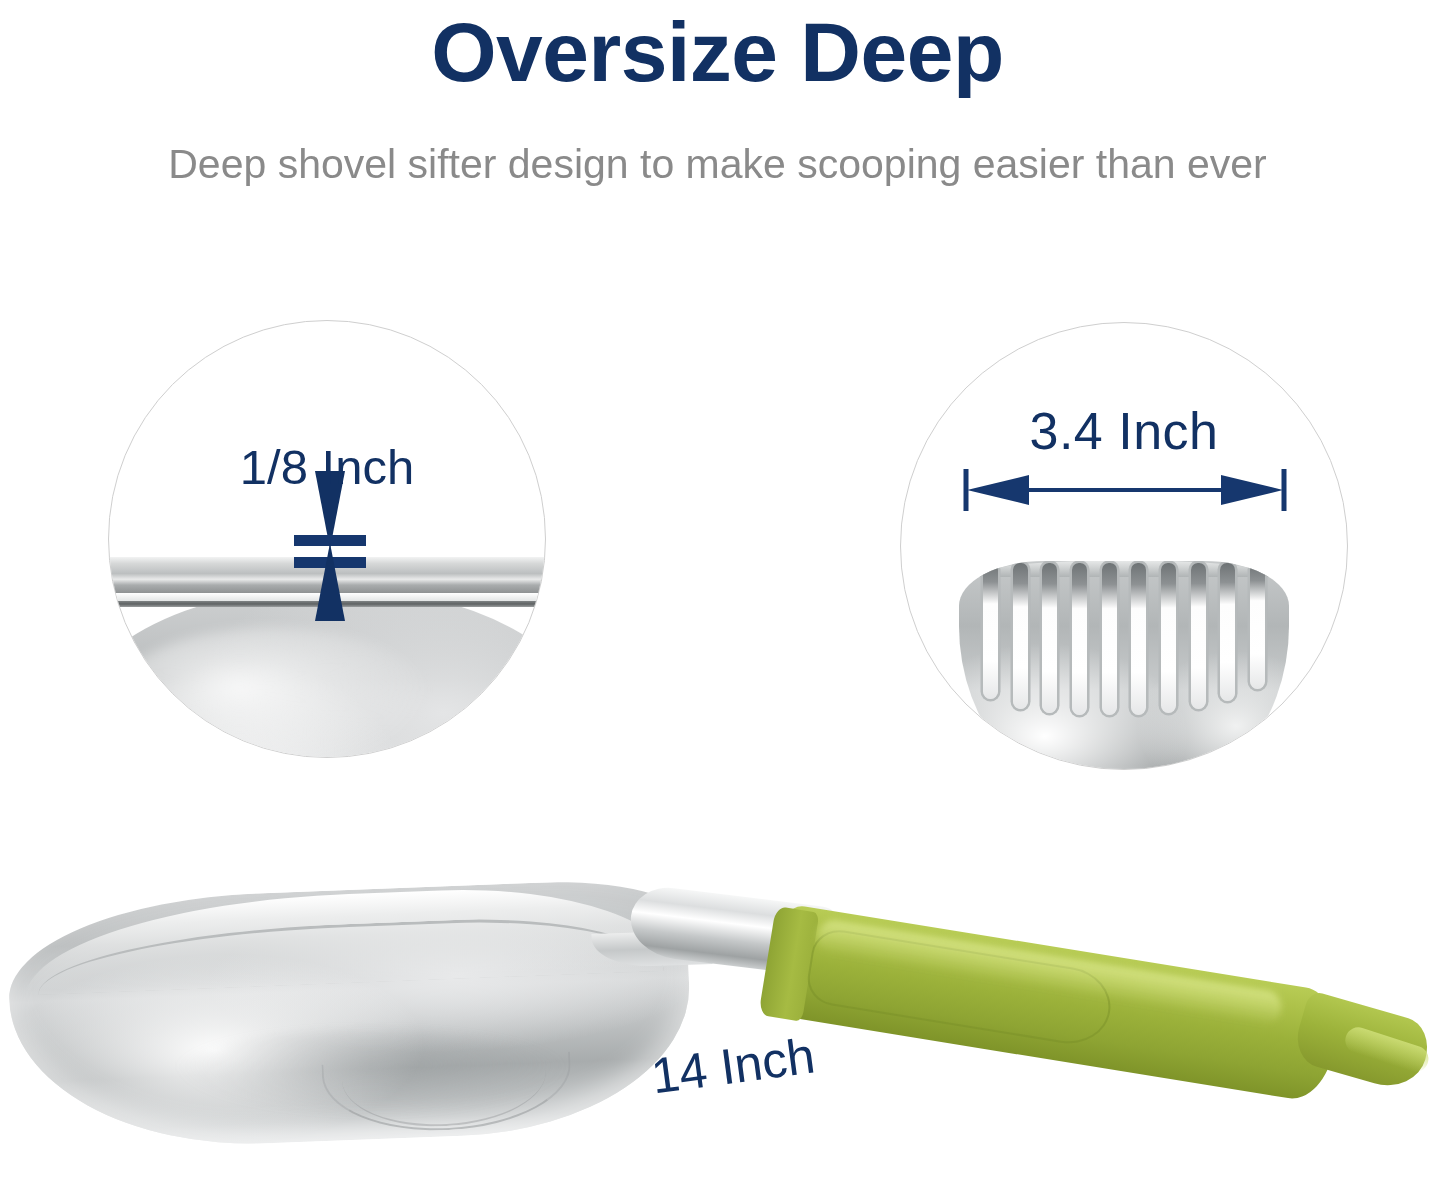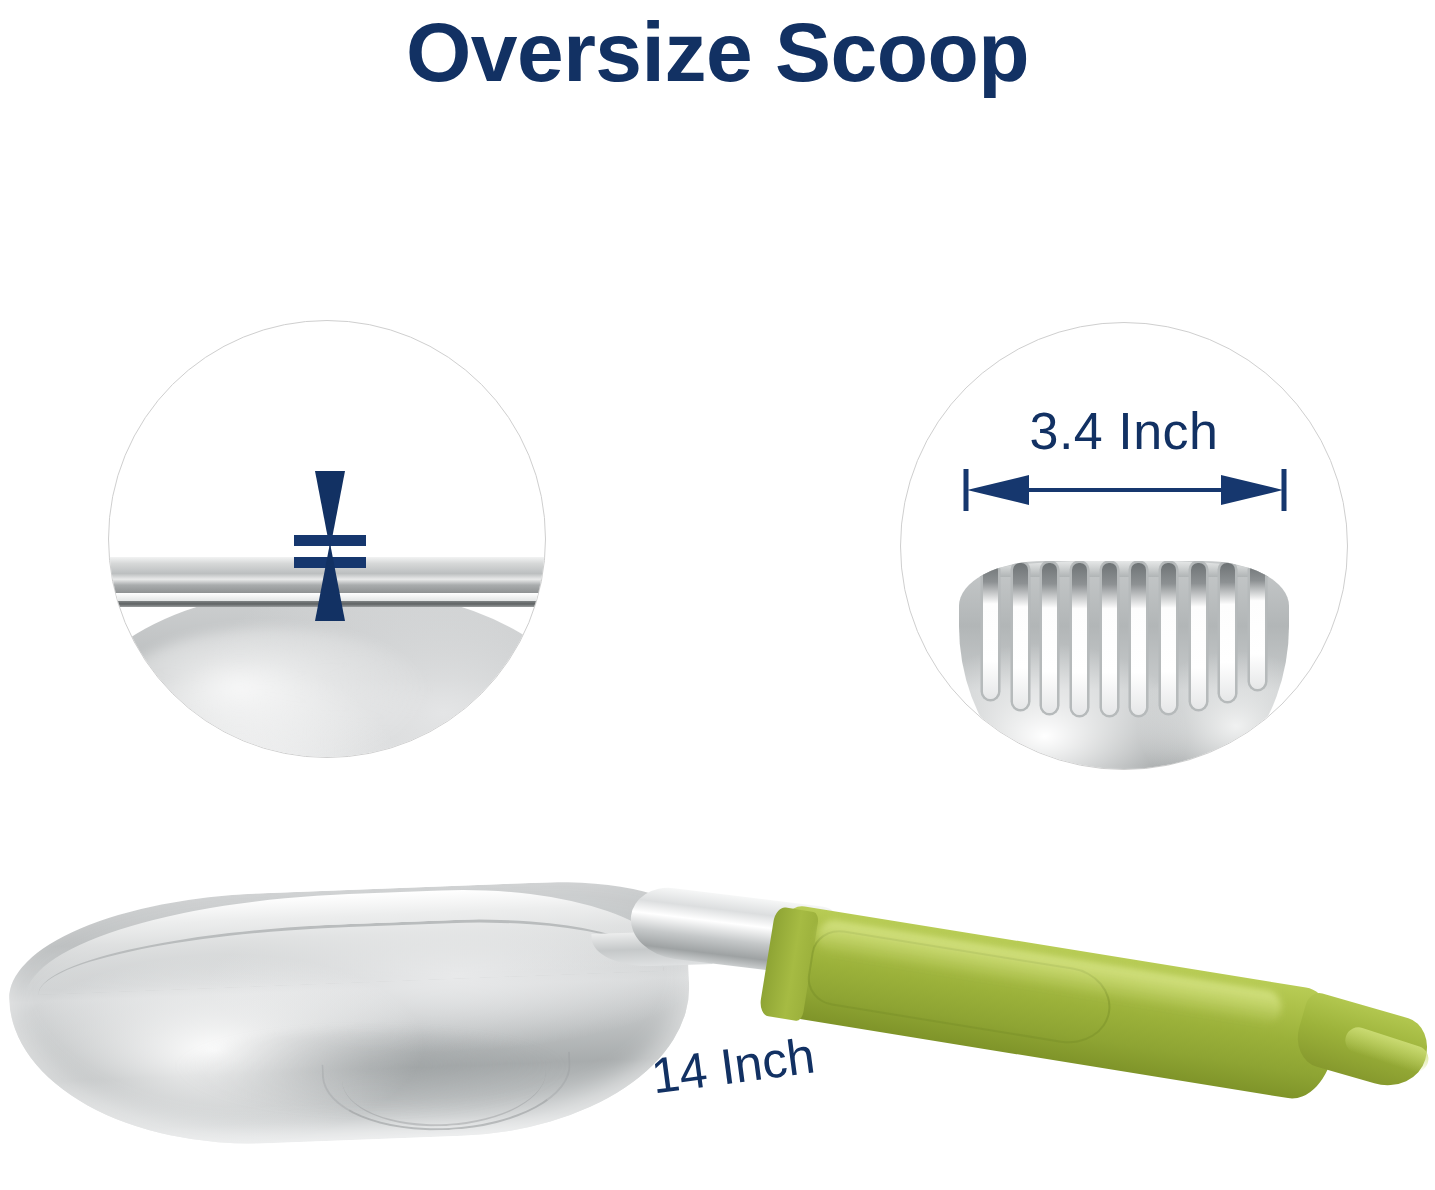--- a/index.html
+++ b/index.html
@@ -402,38 +402,40 @@
     white-space: nowrap;
     transform: rotate(-7.5deg);
     transform-origin: 0 0;
     font-family: "Liberation Sans", sans-serif;
   }
 </style>
 </head>
 <body>
 
 <div id="header">
-  <h1 id="page-title">Oversize Scoop</h1>
+  <h1 id="page-title">Oversize Deep</h1>
+  <p id="page-subtitle">Deep shovel sifter design to make scooping easier than ever</p>
 </div>
 
 <div id="detail-thickness" class="detail-circle">
 
   <div id="thickness-photo">
     <div class="metal-body"></div>
     <div class="metal-lip"></div>
     <div class="metal-seam-hi"></div>
     <div class="metal-seam"></div>
     <div class="metal-sheen"></div>
   </div>
 
   <div id="tri-top" class="tick-tri"></div>
   <div id="gap-bar-top" class="gap-bar"></div>
   <div id="gap-bar-bottom" class="gap-bar"></div>
   <div id="tri-bottom" class="tick-tri"></div>
 
+  <div id="thickness-label" class="detail-label">1/8 Inch</div>
 </div>
 
 <div id="detail-width" class="detail-circle">
 
   <div id="width-label" class="detail-label">3.4 Inch</div>
 
   <svg id="dim-arrow-55" viewBox="0 0 324 46">
     <line x1="3" y1="2" x2="3" y2="44" stroke="#16376e" stroke-width="5"></line>
     <line x1="321" y1="2" x2="321" y2="44" stroke="#16376e" stroke-width="5"></line>
     <line x1="14" y1="23" x2="310" y2="23" stroke="#16376e" stroke-width="4"></line>

